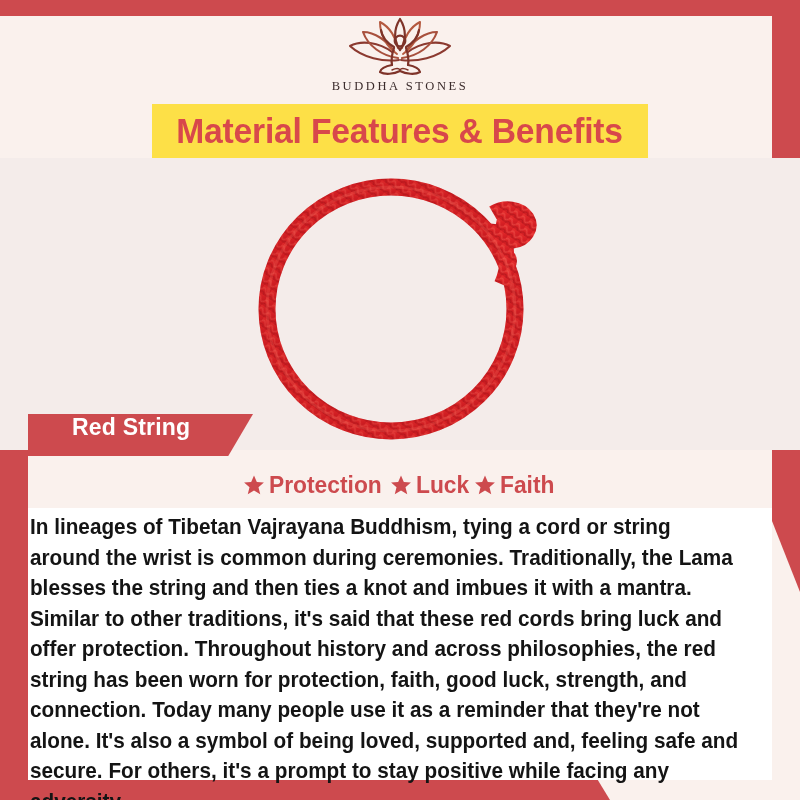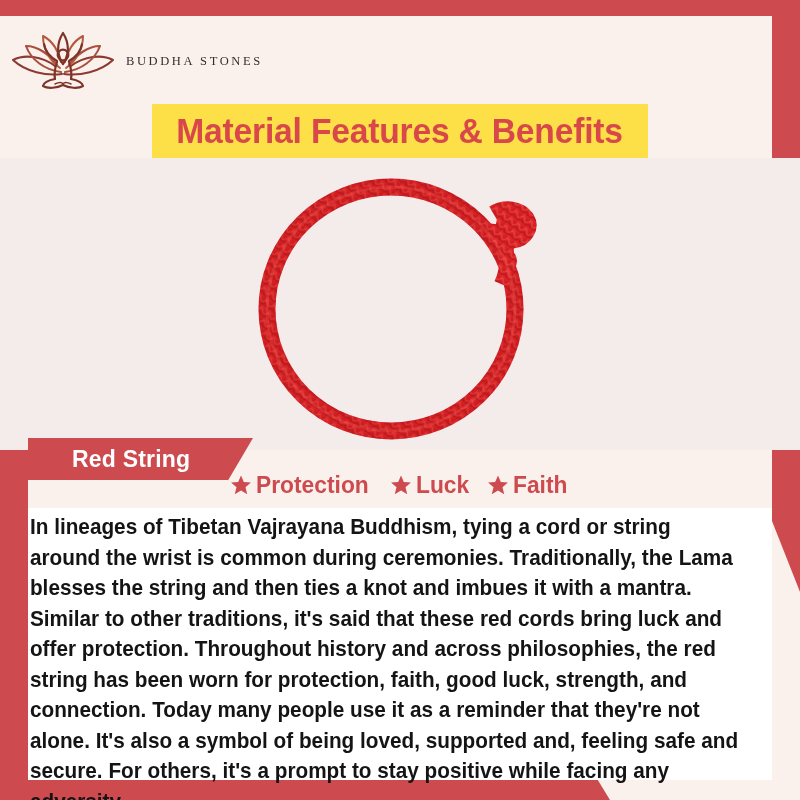--- a/index.html
+++ b/index.html
@@ -59,21 +59,21 @@
   }
 
   
   .header {
     position: absolute;
     left: 0;
     top: 16px;
     width: 800px;
     height: 90px;
     display: flex;
-    flex-direction: row;
+    flex-direction: column;
     align-items: center;
     justify-content: flex-start;
   }
   .logo-mark {
     width: 126px;
     height: 62px;
     display: block;
   }
   .logo-wordmark {
     font-family: "Liberation Serif", serif;
@@ -121,48 +121,48 @@
     left: 205px;
     top: 8px;
     width: 390px;
     height: 280px;
   }
 
   
   .label-banner {
     position: absolute;
     left: 28px;
-    top: 438px;
+    top: 414px;
     width: 225px;
     height: 42px;
     background: #cd4a4e;
     clip-path: polygon(0 0, 100% 0, 89% 100%, 0 100%);
     display: flex;
-    align-items: center;
+    align-items: flex-start;
   }
   .label-banner-text {
     color: #ffffff;
     font-weight: bold;
     font-size: 23px;
     margin-left: 44px;
     letter-spacing: 0.2px;
     white-space: nowrap;
   }
 
   
   .features-row {
     position: absolute;
     left: 0;
     top: 464px;
     width: 800px;
     height: 42px;
     display: flex;
     align-items: center;
     justify-content: center;
-    gap: 15px;
+    gap: 2px;
   }
   .feature-item {
     display: flex;
     align-items: center;
     gap: 4px;
     white-space: nowrap;
   }
   .feature-star {
     width: 22px;
     height: 22px;

